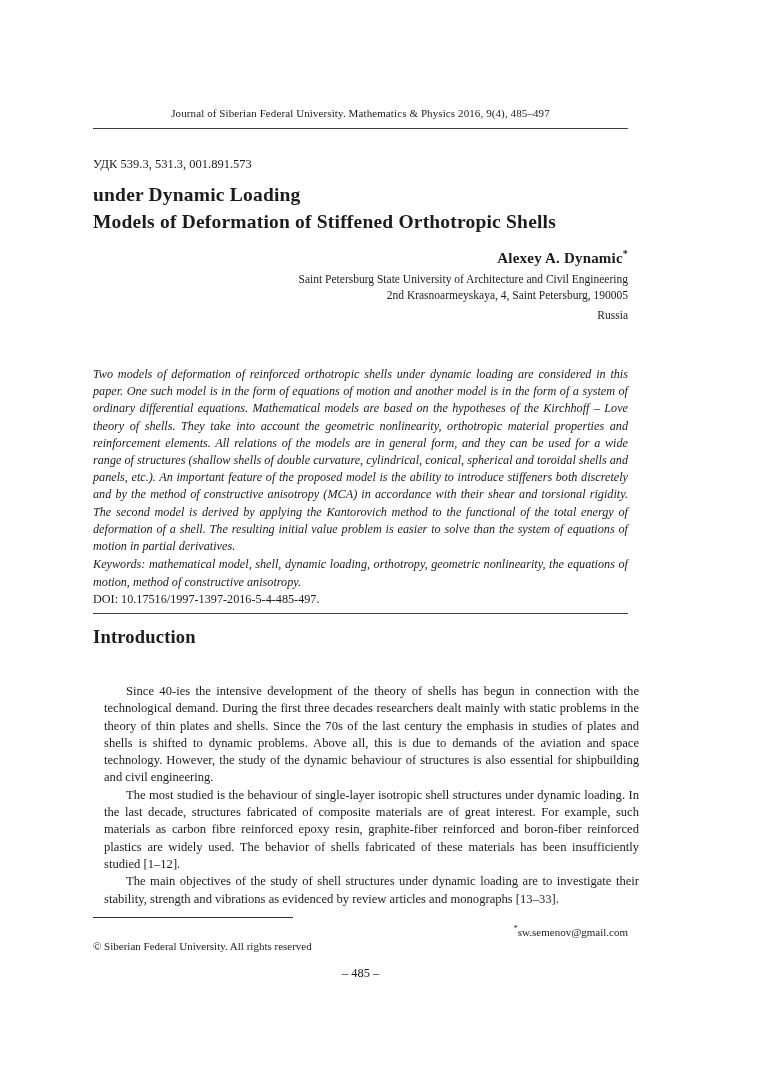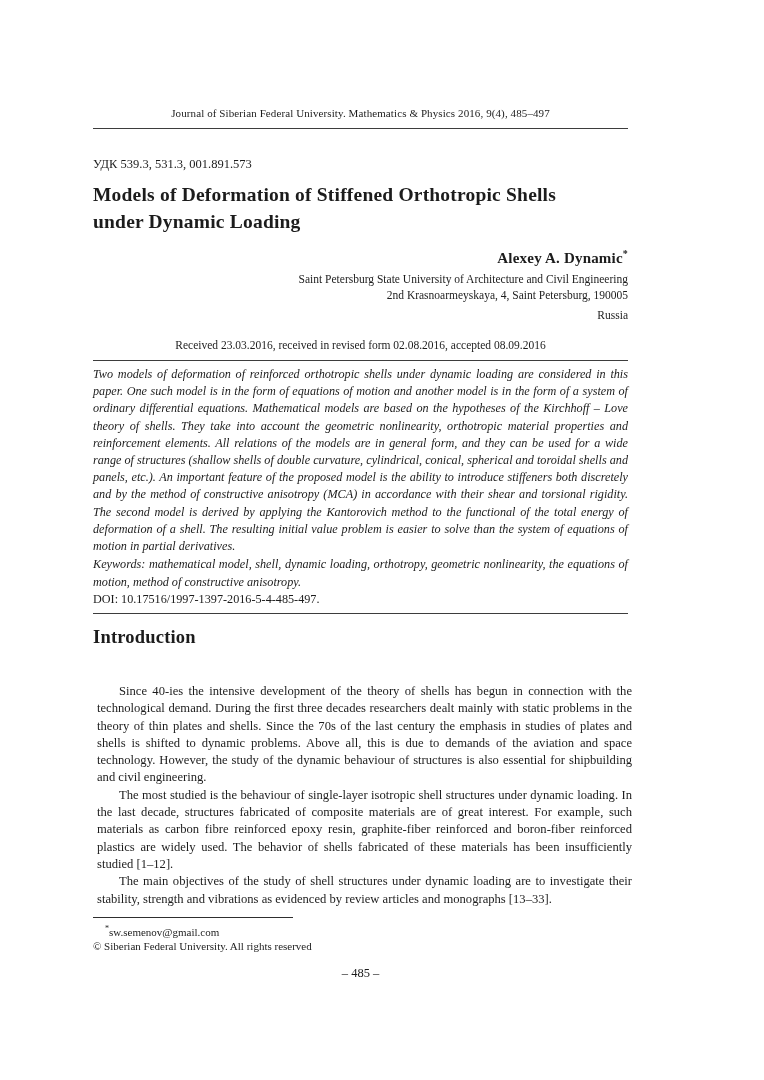--- a/index.html
+++ b/index.html
@@ -119,21 +119,21 @@
     top: 627px;
     left: 0;
     margin: 0;
     font-size: 18.5px;
     font-weight: bold;
     letter-spacing: 0.2px;
   }
   .body-text {
     position: absolute;
     top: 683px;
-    left: 4px;
+    left: 11px;
     width: 100%;
   }
   .body-text p {
     margin: 0;
     font-size: 12.6px;
     line-height: 17.3px;
     text-align: justify;
     text-indent: 22px;
   }
   .footnote {
@@ -142,53 +142,52 @@
     left: 0;
     width: 100%;
     font-size: 11px;
     line-height: 14px;
   }
   .footnote-rule {
     width: 200px;
     border-top: 1.2px solid #2e2e2e;
     margin-bottom: 4px;
   }
-  .footnote-email { padding-left: 12px; }
+  .footnote-email { padding-left: 12px; text-align: right; }
   .footnote-email sup { font-size: 8px; }
   .page-number {
     position: absolute;
     top: 966px;
     left: 0;
     width: 100%;
     text-align: center;
     font-size: 12.5px;
   }
 </style>
 </head>
 <body>
 
 <div class="content">
 
   <div class="running-head">Journal of Siberian Federal University. Mathematics &amp; Physics 2016, 9(4), 485–497</div>
 
   <div class="udk">УДК 539.3, 531.3, 001.891.573</div>
 
   <h1 class="title">
+    <span>under Dynamic Loading</span>
     <span>Models of Deformation of Stiffened Orthotropic Shells</span>
-    <span>under Dynamic Loading</span>
   </h1>
 
   <div class="author-block">
     <div class="author-name"><span>Alexey A. Dynamic</span><sup>*</sup></div>
     <div class="affil affil-first">Saint Petersburg State University of Architecture and Civil Engineering</div>
     <div class="affil">2nd Krasnoarmeyskaya, 4, Saint Petersburg, 190005</div>
     <div class="affil affil-country">Russia</div>
   </div>
 
-  <div class="received">Received 23.03.2016, received in revised form 02.08.2016, accepted 08.09.2016</div>
 
   <p class="abstract">Two models of deformation of reinforced orthotropic shells under dynamic loading are considered in this paper. One such model is in the form of equations of motion and another model is in the form of a system of ordinary differential equations. Mathematical models are based on the hypotheses of the Kirchhoff – Love theory of shells. They take into account the geometric nonlinearity, orthotropic material properties and reinforcement elements. All relations of the models are in general form, and they can be used for a wide range of structures (shallow shells of double curvature, cylindrical, conical, spherical and toroidal shells and panels, etc.). An important feature of the proposed model is the ability to introduce stiffeners both discretely and by the method of constructive anisotropy (MCA) in accordance with their shear and torsional rigidity. The second model is derived by applying the Kantorovich method to the functional of the total energy of deformation of a shell. The resulting initial value problem is easier to solve than the system of equations of motion in partial derivatives.</p>
 
   <p class="keywords">Keywords: mathematical model, shell, dynamic loading, orthotropy, geometric nonlinearity, the equations of motion, method of constructive anisotropy.</p>
 
   <div class="doi">DOI: 10.17516/1997-1397-2016-5-4-485-497.</div>
 
   <h2 class="section-heading">Introduction</h2>
 
   <div class="body-text">

